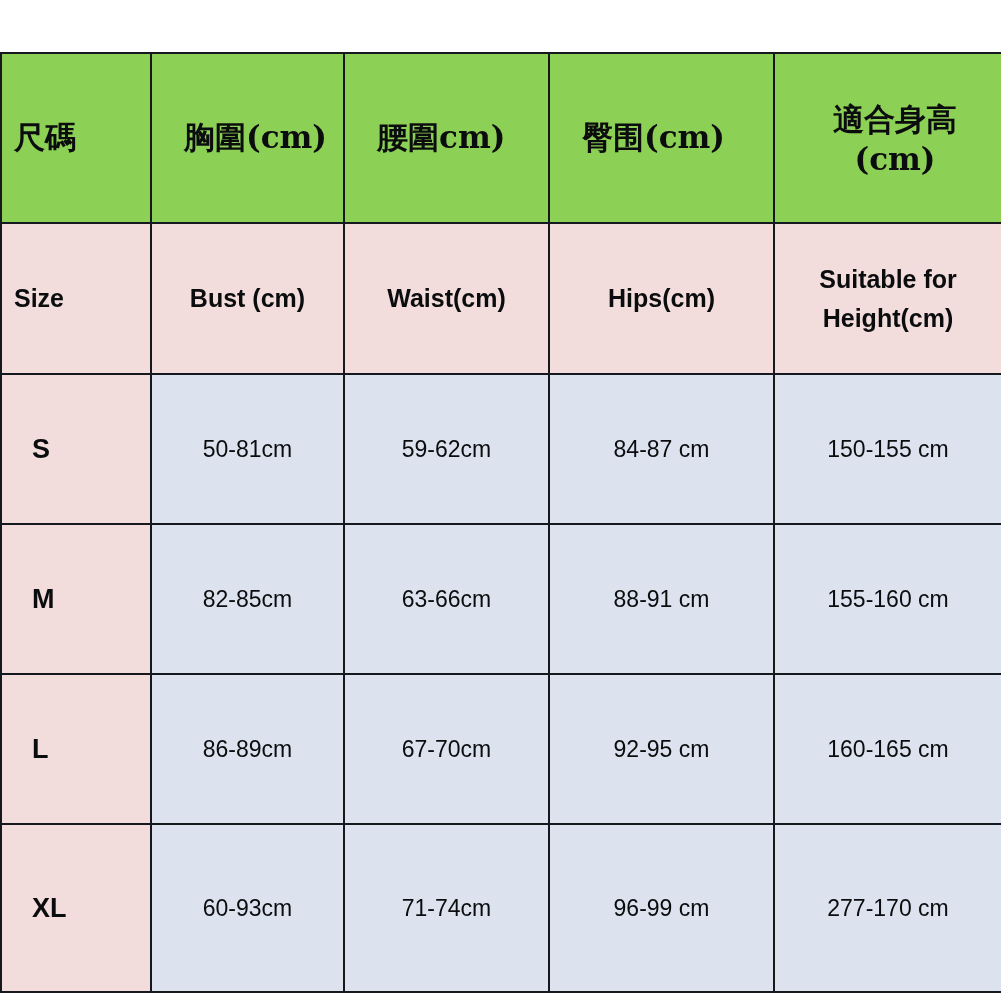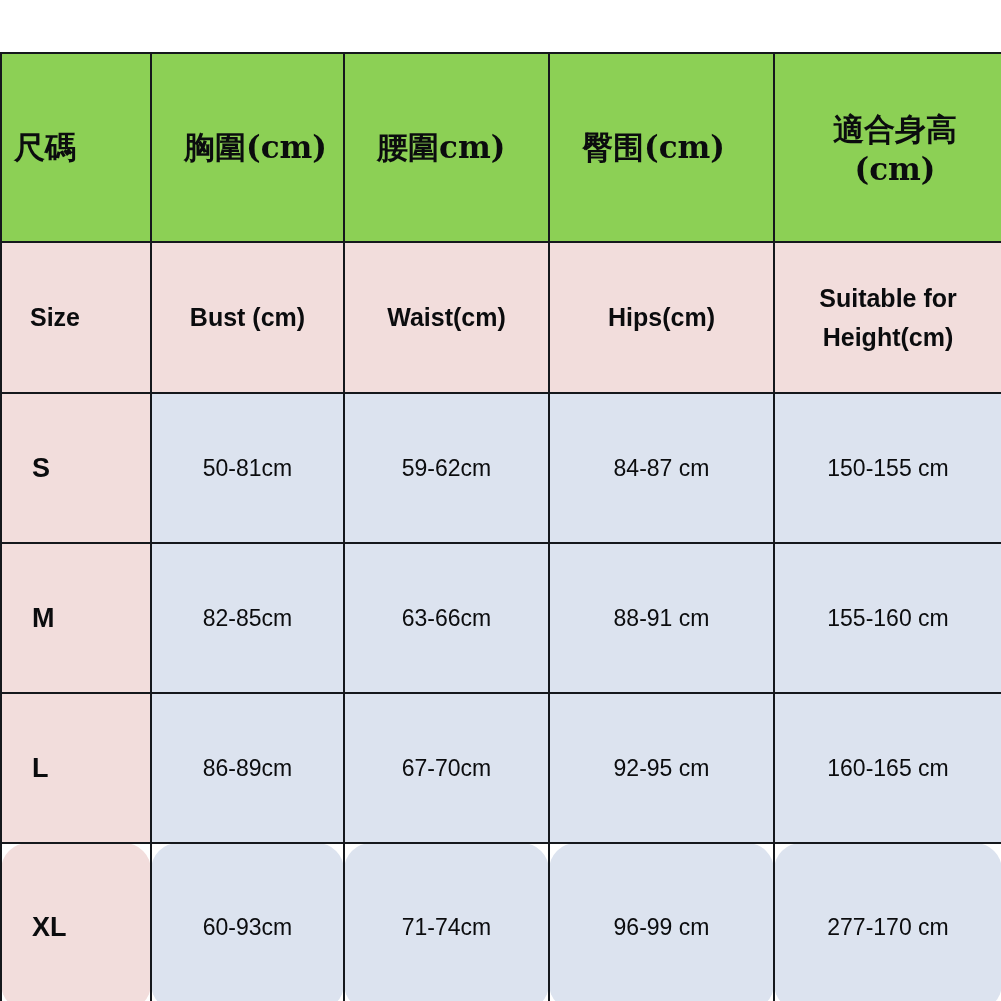--- a/index.html
+++ b/index.html
@@ -41,56 +41,56 @@
   
   col.c0 { width: 150px; }
   col.c1 { width: 193px; }
   col.c2 { width: 205px; }
   col.c3 { width: 225px; }
   col.c4 { width: 228px; }
 
   
   tr.row-header-cn td {
     background: #8cd055;
-    height: 189px;
+    height: 170px;
     font-family: "DejaVu Serif", "Liberation Serif", serif;
     font-weight: bold;
     font-size: 31px;
     letter-spacing: 0px;
   }
   tr.row-header-cn td.col-size { text-align: left; padding-left: 12px; }
   tr.row-header-cn td.col-bust,
   tr.row-header-cn td.col-waist,
   tr.row-header-cn td.col-hips { text-align: left; padding-left: 32px; }
   tr.row-header-cn td.col-height { text-align: center; padding-left: 18px; }
 
   
   tr.row-header-en td {
     background: #f2dddc;
     height: 151px;
     font-weight: bold;
     font-size: 25px;
     line-height: 1.55;
   }
-  tr.row-header-en td.col-size { text-align: left; padding-left: 28px; }
+  tr.row-header-en td.col-size { text-align: left; padding-left: 12px; }
 
   
   tr.row-data td {
     background: #dce3ef;
     font-size: 23px;
     height: 150px;
   }
   tr.row-data td.col-size {
     background: #f2dddc;
     font-weight: bold;
     font-size: 27px;
     text-align: left;
     padding-left: 30px;
   }
-  tr.row-data.row-xl td { height: 168px; border-radius: 27px; }
+  tr.row-data.row-xl td { height: 168px; }
 
   .cell-line { display: block; }
 </style>
 </head>
 <body>
 
 <div id="size-chart-wrap">
   <table class="size-chart">
     <colgroup>
       <col class="c0">

